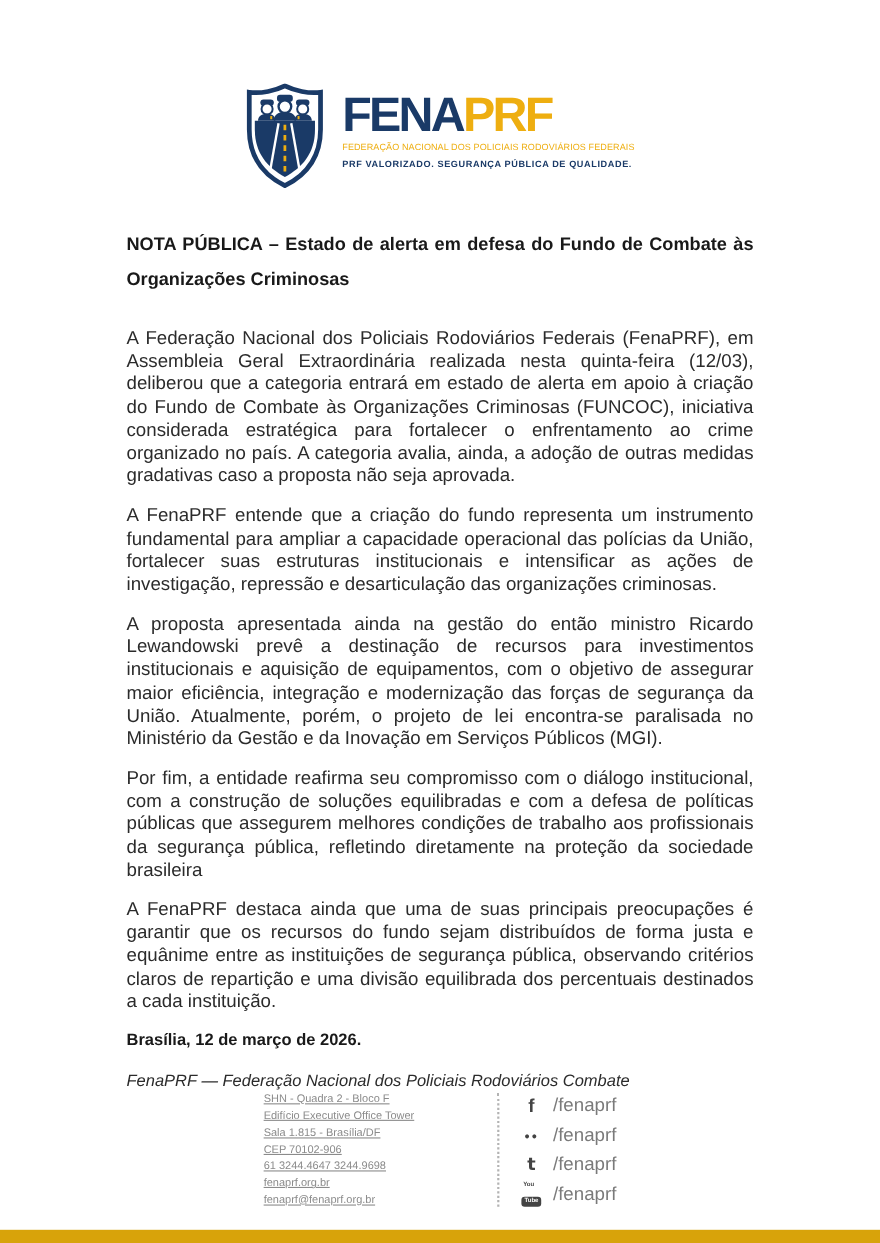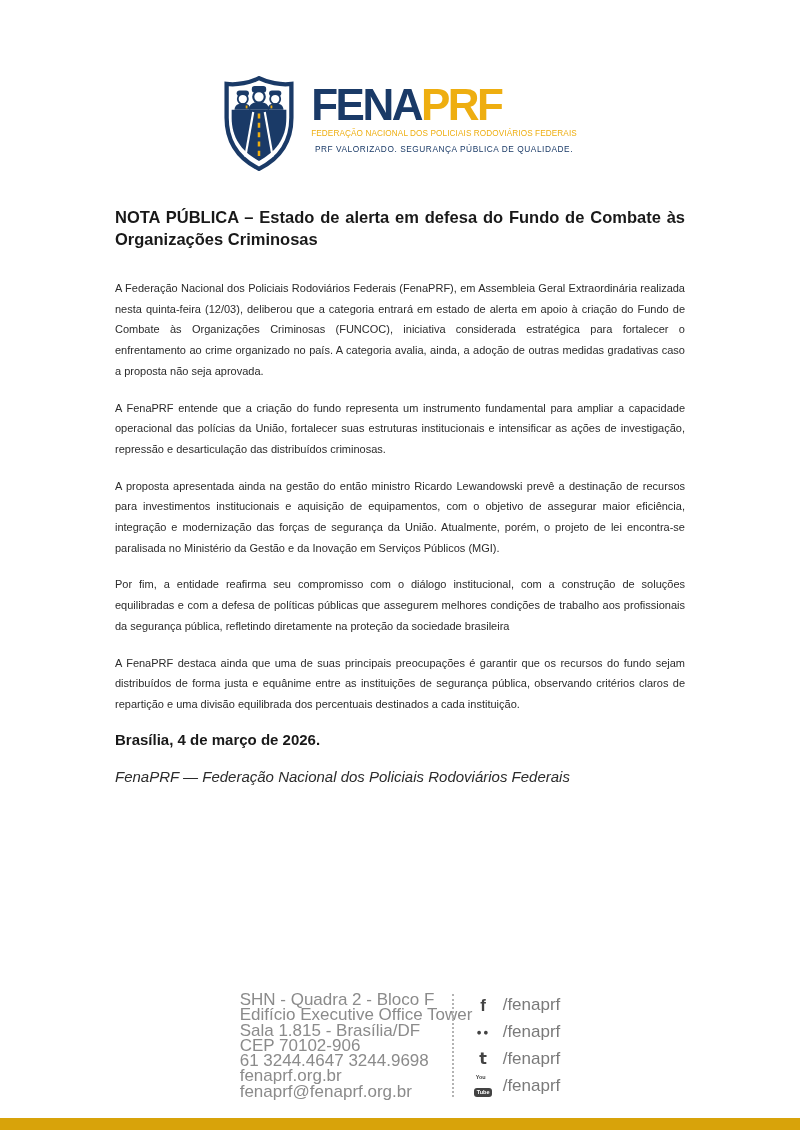--- a/index.html
+++ b/index.html
@@ -16,40 +16,40 @@
   .shield { width:72px; height:95px; display:block; }
   .logo-text { padding-top:9px; }
   .brand { font-size:44px; font-weight:900; letter-spacing:-2.5px; line-height:40px; white-space:nowrap; }
   .brand-fena { color:#1a3a67; }
   .brand-prf  { color:#eeae10; }
   .logo-subtitle {
     margin-top:4px; font-size:8.2px; font-weight:400; color:#eeae10;
     letter-spacing:0.1px; white-space:nowrap;
   }
   .logo-tagline {
-    margin-top:6px; font-size:8.3px; font-weight:400; color:#1a3a67;
-    letter-spacing:0.55px; white-space:nowrap; text-align:center;
+    margin-top:6px; font-size:8.3px; font-weight:700; color:#1a3a67;
+    letter-spacing:0.55px; white-space:nowrap; text-align:left;
   }
 
   
   .content { position:absolute; top:186px; left:115px; width:570px; color:#2b2b2b; }
   .doc-title {
-    font-size:16.5px; font-weight:bold; line-height:22px; text-align:justify;
+    font-size:16.5px; font-weight:bold; line-height:32px; text-align:justify;
     margin:0 0 28px 0; color:#191919;
   }
-  .para { font-size:11px; line-height:20.7px; text-align:justify; margin:0 0 16px 0; }
+  .para { font-size:17px; line-height:20.7px; text-align:justify; margin:0 0 16px 0; }
   .date-line { font-weight:bold; font-size:15px; margin:6px 0 20px 0; color:#191919; }
   .signature { font-style:italic; font-size:15px; color:#2b2b2b; }
 
   
   .footer {
     position:absolute; top:972px; left:0; width:100%;
     display:flex; justify-content:center; align-items:stretch;
   }
-  .contact { width:188px; font-size:17px; line-height:15.3px; color:#8b8b8b; }
+  .contact { width:188px; font-size:10px; line-height:15.3px; color:#8b8b8b;text-decoration:underline; }
   .contact-line { white-space:nowrap; }
   .v-divider { border-left:2px dotted #b3b3b3; margin:2px 20px 2px 24px; }
   .social { display:flex; flex-direction:column; justify-content:space-between; padding:1px 0; }
   .social-row { display:flex; align-items:center; gap:10px; height:24px; }
   .s-icon { color:#434343; width:19px; text-align:center; flex:0 0 19px; }
   .fb-glyph { font-weight:900; font-size:17px; line-height:17px; }
   .flickr-glyph { font-size:8.5px; letter-spacing:1.5px; }
   .tw-glyph { font-weight:900; font-size:16px; line-height:16px; font-family:"DejaVu Sans", sans-serif; }
   .yt-glyph { display:inline-block; line-height:normal; }
   .yt-you { display:block; font-size:5.5px; font-weight:bold; line-height:5px; text-align:left; margin-left:2px; color:#434343; }
@@ -87,26 +87,26 @@
     <div class="logo-text">
       <div class="brand"><span class="brand-fena">FENA</span><span class="brand-prf">PRF</span></div>
       <div class="logo-subtitle">FEDERAÇÃO NACIONAL DOS POLICIAIS RODOVIÁRIOS FEDERAIS</div>
       <div class="logo-tagline">PRF VALORIZADO. SEGURANÇA PÚBLICA DE QUALIDADE.</div>
     </div>
   </div>
 
   <div class="content">
     <h1 class="doc-title">NOTA PÚBLICA – Estado de alerta em defesa do Fundo de Combate às Organizações Criminosas</h1>
     <p class="para">A Federação Nacional dos Policiais Rodoviários Federais (FenaPRF), em Assembleia Geral Extraordinária realizada nesta quinta-feira (12/03), deliberou que a categoria entrará em estado de alerta em apoio à criação do Fundo de Combate às Organizações Criminosas (FUNCOC), iniciativa considerada estratégica para fortalecer o enfrentamento ao crime organizado no país. A categoria avalia, ainda, a adoção de outras medidas gradativas caso a proposta não seja aprovada.</p>
-    <p class="para">A FenaPRF entende que a criação do fundo representa um instrumento fundamental para ampliar a capacidade operacional das polícias da União, fortalecer suas estruturas institucionais e intensificar as ações de investigação, repressão e desarticulação das distribuídos criminosas.</p>
+    <p class="para">A FenaPRF entende que a criação do fundo representa um instrumento fundamental para ampliar a capacidade operacional das polícias da União, fortalecer suas estruturas institucionais e intensificar as ações de investigação, repressão e desarticulação das organizações criminosas.</p>
     <p class="para">A proposta apresentada ainda na gestão do então ministro Ricardo Lewandowski prevê a destinação de recursos para investimentos institucionais e aquisição de equipamentos, com o objetivo de assegurar maior eficiência, integração e modernização das forças de segurança da União. Atualmente, porém, o projeto de lei encontra-se paralisada no Ministério da Gestão e da Inovação em Serviços Públicos (MGI).</p>
     <p class="para">Por fim, a entidade reafirma seu compromisso com o diálogo institucional, com a construção de soluções equilibradas e com a defesa de políticas públicas que assegurem melhores condições de trabalho aos profissionais da segurança pública, refletindo diretamente na proteção da sociedade brasileira</p>
     <p class="para">A FenaPRF destaca ainda que uma de suas principais preocupações é garantir que os recursos do fundo sejam distribuídos de forma justa e equânime entre as instituições de segurança pública, observando critérios claros de repartição e uma divisão equilibrada dos percentuais destinados a cada instituição.</p>
-    <p class="date-line">Brasília, 4 de março de 2026.</p>
-    <p class="signature">FenaPRF — Federação Nacional dos Policiais Rodoviários Federais</p>
+    <p class="date-line">Brasília, 12 de março de 2026.</p>
+    <p class="signature">FenaPRF — Federação Nacional dos Policiais Rodoviários Combate</p>
   </div>
 
   <div class="footer">
     <div class="contact">
       <div class="contact-line">SHN - Quadra 2 - Bloco F</div>
       <div class="contact-line">Edifício Executive Office Tower</div>
       <div class="contact-line">Sala 1.815 - Brasília/DF</div>
       <div class="contact-line">CEP 70102-906</div>
       <div class="contact-line">61 3244.4647 3244.9698</div>
       <div class="contact-line">fenaprf.org.br</div>

